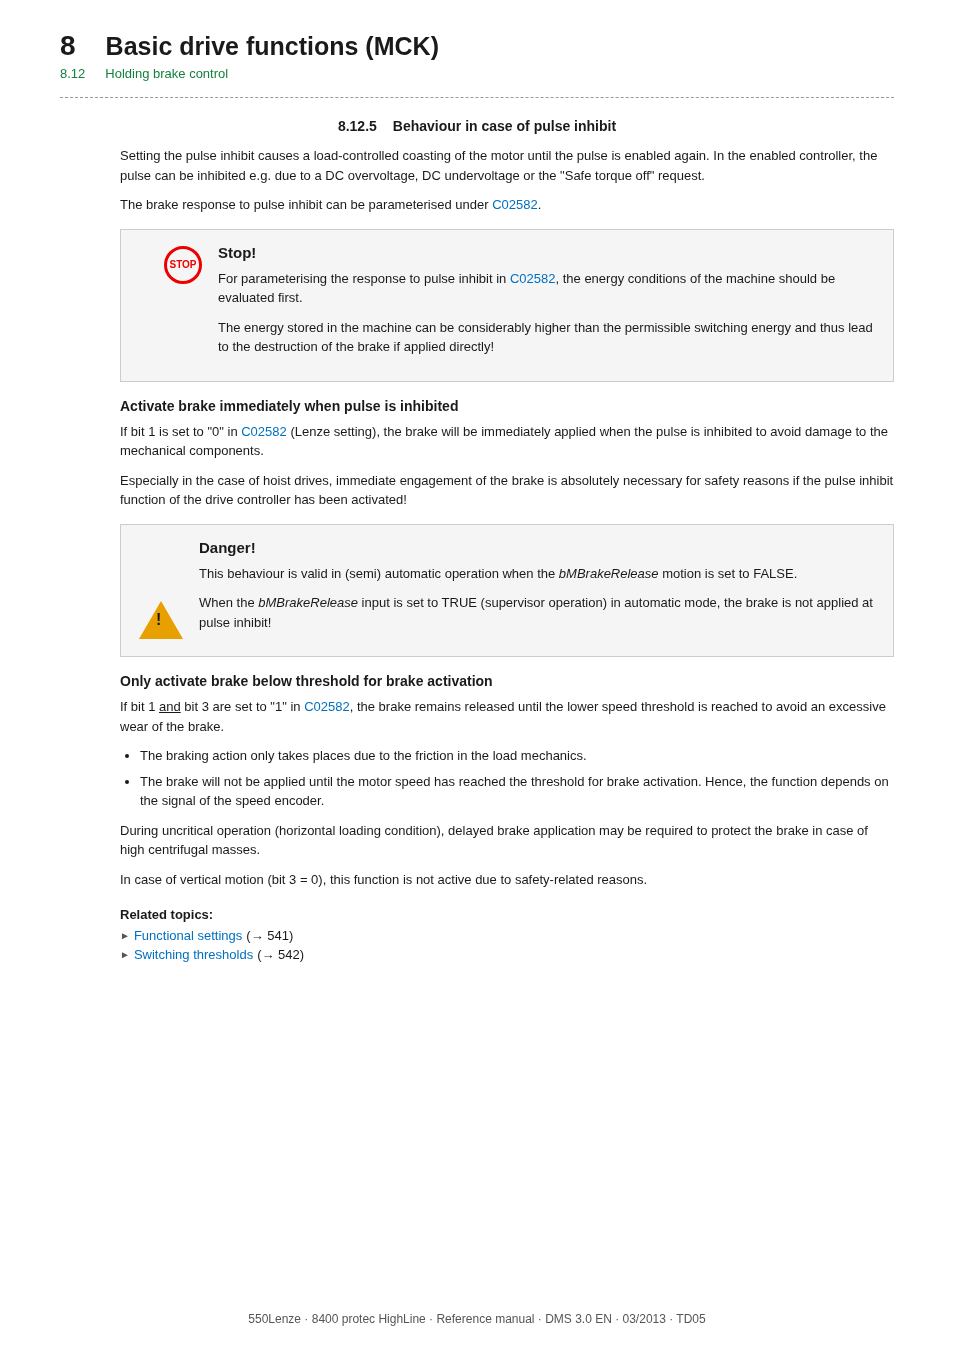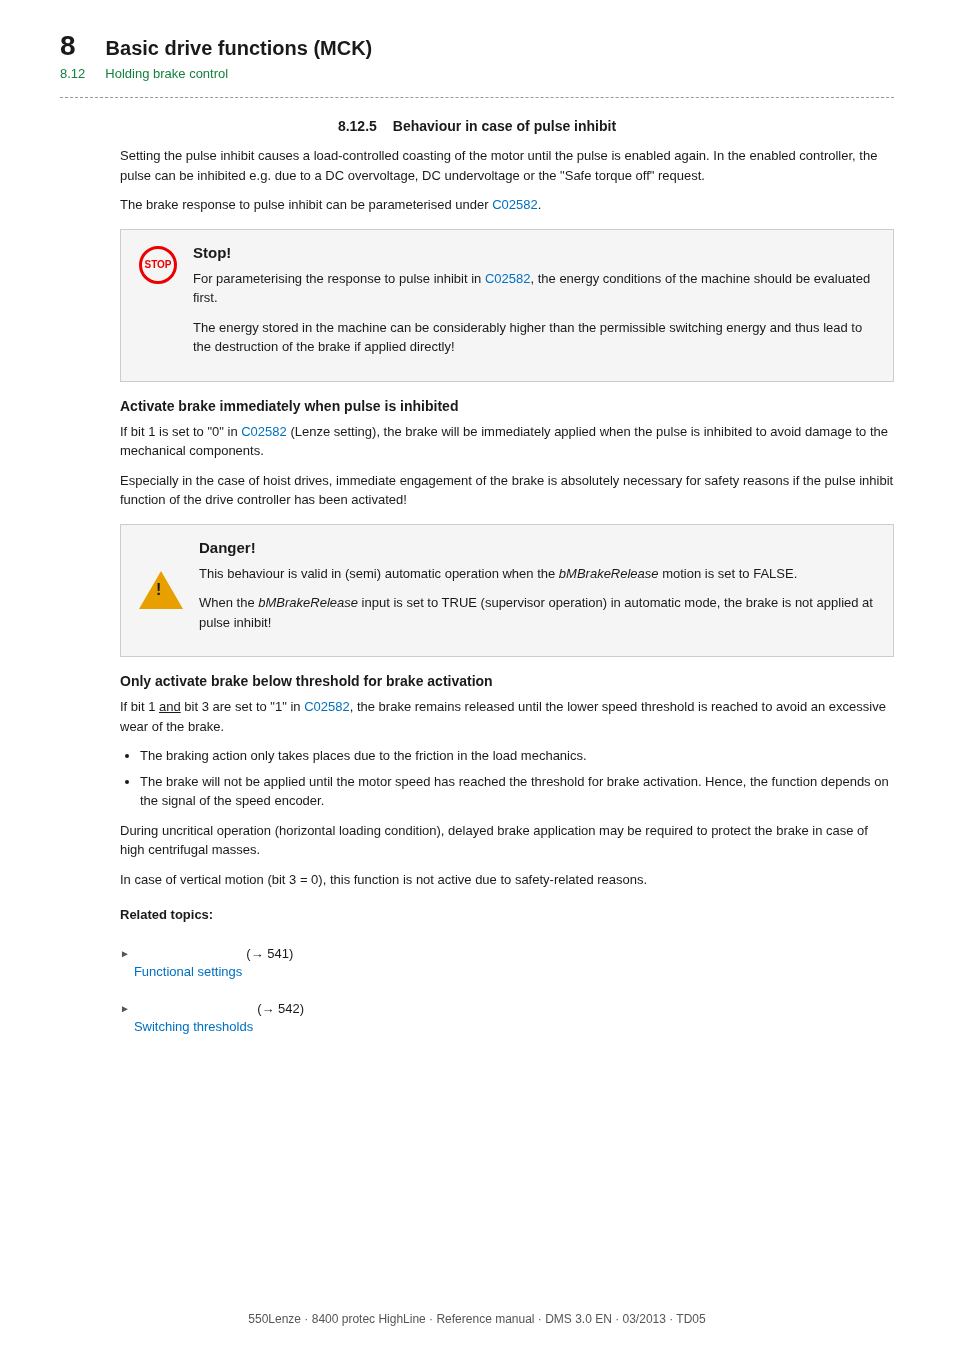--- a/index.html
+++ b/index.html
@@ -20,21 +20,21 @@
       align-items: baseline;
       gap: 30px;
       margin-bottom: 4px;
     }
     .header-chapter {
       font-size: 28px;
       font-weight: bold;
       color: #1a1a1a;
     }
     .header-title {
-      font-size: 20px;
+      font-size: 25px;
       font-weight: bold;
       color: #1a1a1a;
     }
     .header-sub {
       font-size: 13px;
       color: #15803d;
       margin-left: 0;
       margin-bottom: 10px;
       display: flex;
       gap: 20px;
@@ -63,37 +63,37 @@
     .content-block {
       margin-left: 60px;
     }
     p {
       margin-bottom: 10px;
       line-height: 1.5;
     }
     a {
       color: #0070c0;
       text-decoration: none;
-      margin-top: 36px;
     }
     .stop-box {
       border: 1px solid #ccc;
       background: #f5f5f5;
       padding: 14px 18px;
       margin: 14px 0;
       display: flex;
       gap: 16px;
       align-items: flex-start;
     }
     .stop-icon {
       display: flex;
       flex-direction: column;
       align-items: center;
       flex-shrink: 0;
       margin-top: 2px;
+      margin-left: 25px;
     }
     .stop-circle {
       width: 38px;
       height: 38px;
       border-radius: 50%;
       border: 3px solid #e00;
       display: flex;
       align-items: center;
       justify-content: center;
       font-size: 10px;
@@ -106,21 +106,21 @@
       font-weight: bold;
       margin-bottom: 8px;
     }
     .danger-box {
       border: 1px solid #ccc;
       background: #f5f5f5;
       padding: 14px 18px;
       margin: 14px 0;
       display: flex;
       gap: 16px;
-      align-items: center;
+      align-items: flex-end;
     }
     .danger-icon {
       flex-shrink: 0;
       margin-top: 2px;
     }
     .danger-triangle {
       width: 0;
       height: 0;
       border-left: 22px solid transparent;
       border-right: 22px solid transparent;

